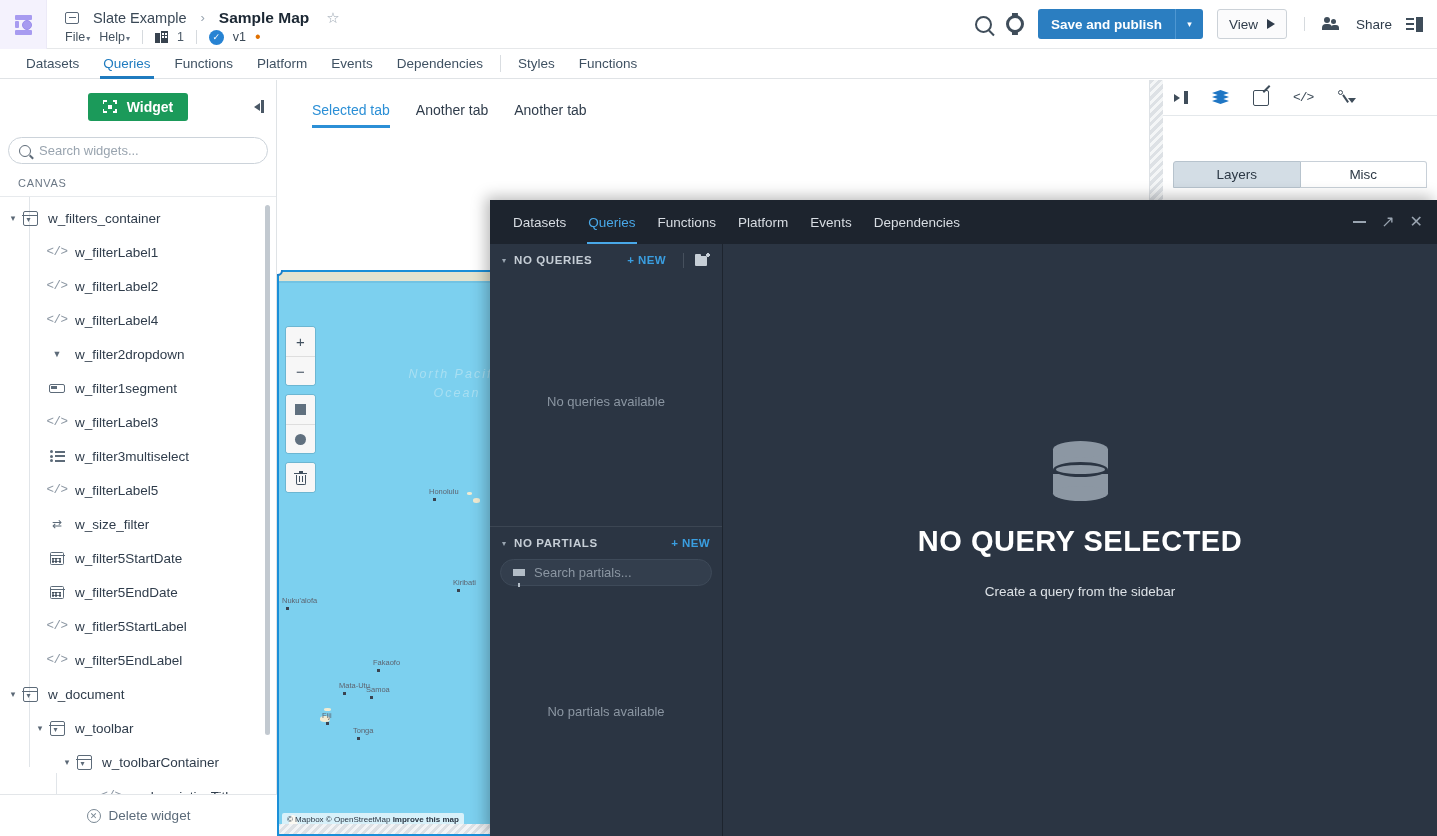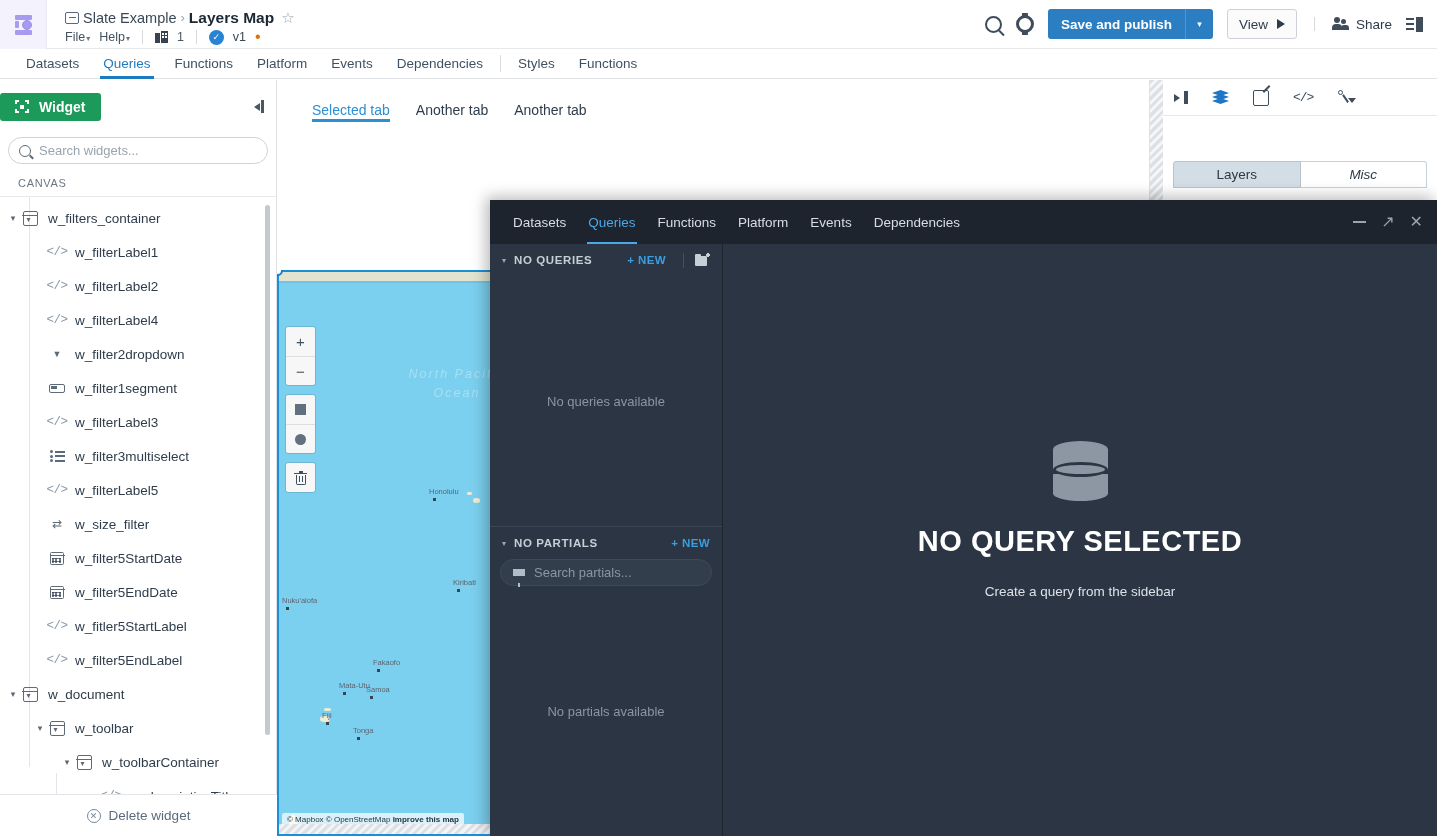--- a/index.html
+++ b/index.html
@@ -24,21 +24,21 @@
   }
   .logo-glyph { width: 24px; height: 24px; position: relative; }
   .logo-glyph i { position: absolute; background: #a79bf0; display: block; }
   .lg-top { left: 4px; top: 2px; width: 17px; height: 5px; border-radius: 1px; }
   .lg-bot { left: 4px; top: 17px; width: 17px; height: 5px; border-radius: 1px; }
   .lg-bar { left: 4px; top: 8.5px; width: 4px; height: 7px; border-radius: 1px; }
   .lg-dot { left: 11px; top: 7px; width: 10px; height: 10px; border-radius: 50%;
             background: #b4a9f2; border: 1.5px solid #9a8cec; }
 
   .title-zone { padding: 5px 0 0 18px; display: flex; flex-direction: column; justify-content: center;}
-  .crumbs { display: flex; align-items: center; gap: 4px; font-size: 14.5px; color: #2f3c4b; }
+  .crumbs { display: flex; align-items: center; gap: 14px; font-size: 14.5px; color: #2f3c4b; }
   .crumb-icon { width: 14px; height: 12px; border: 1.4px solid #5a6878; border-radius: 2px;
                 position: relative; display:inline-block; }
   .crumb-icon::after { content:""; position:absolute; left:2.5px; top:4px; width:7px; height:1.4px; background:#5a6878;}
   .crumb-link { color: #3a4856; }
   .crumb-sep { color: #9aa5b1; font-size: 13px; }
   .crumb-current { font-weight: bold; color: #1b2733; font-size: 15.5px; }
   .star { color: #9aa5b1; font-size: 15px; margin-left: 3px; }
 
   .subrow { display: flex; align-items: center; gap: 9px; margin-top: 3px; font-size: 12.5px; color: #4a5866; }
   .menu-item { color: #44525f; cursor: default; }
@@ -76,21 +76,21 @@
     background: #2b7ec1; color: #fff; border: none; border-left: 1px solid #4e97d2;
     width: 28px; height: 30px; border-radius: 0 3px 3px 0; cursor: pointer; font-size: 9px;
     display: flex; align-items: center; justify-content: center;
   }
   .btn-view {
     background: #fbfbfc; border: 1px solid #ccd2d8; height: 30px; padding: 0 11px;
     border-radius: 3px; font-size: 13.5px; color: #2f3c4b; cursor: pointer;
     display: flex; align-items: center; gap: 9px; font-family: inherit;
   }
   .play-tri { width:0;height:0;border-left:8px solid #2f3c4b;border-top:5px solid transparent;border-bottom:5px solid transparent;}
-  .share-grp { display: flex; align-items: center; gap: 7px; font-size: 13.5px; color: #2f3c4b; cursor:pointer;}
+  .share-grp { display: flex; align-items: center; gap: 17px; font-size: 13.5px; color: #2f3c4b; cursor:pointer;}
   .people-ic { width:17px;height:14px;position:relative;}
   .people-ic i{position:absolute;background:#3f4d5a;}
   .pi-h1{left:2px;top:0;width:6px;height:6px;border-radius:50%;}
   .pi-h2{left:9px;top:2px;width:5px;height:5px;border-radius:50%;}
   .pi-b1{left:0;top:7px;width:10px;height:6px;border-radius:4px 4px 0 0;}
   .pi-b2{left:9px;top:8px;width:8px;height:5px;border-radius:3px 3px 0 0;}
   .panel-ic { width:17px;height:15px;position:relative;cursor:pointer;}
   .panel-ic i{position:absolute;background:#3f4d5a;}
   .pn-l1{left:0;top:1px;width:8px;height:2px;}
   .pn-l2{left:0;top:6px;width:8px;height:2px;}
@@ -108,21 +108,21 @@
   .navtab.active { color: #1f7bbf; }
   .navtab.active::after { content:""; position: absolute; left: 9px; right: 9px; bottom: 0;
                           height: 2.5px; background: #1f7bbf; }
   .nav-sep { width: 1px; height: 17px; background: #d9dde1; margin: 0 5px; }
 
   
   .sidebar {
     position: absolute; top: 80px; left: 0; width: 277px; height: 756px;
     background: #fff; border-right: 1px solid #dfe3e6;
   }
-  .widget-row { height: 53px; display: flex; align-items: center; justify-content: flex-start;
+  .widget-row { height: 53px; display: flex; align-items: center; justify-content: center;
                 position: relative; }
   .widget-btn {
     background: #1b9a5a; color: #fff; border: none; border-radius: 3px;
     height: 28px; padding: 0 15px; font-size: 14px; font-weight: bold;
     display: flex; align-items: center; gap: 10px; cursor: pointer; font-family: inherit;
   }
   .wdg-glyph { width: 14px; height: 13px; position: relative; }
   .wdg-glyph i { position: absolute; background: #fff; }
   .wg-a{left:0;top:0;width:4px;height:1.7px;} .wg-b{left:10px;top:0;width:4px;height:1.7px;}
   .wg-c{left:0;top:11.3px;width:4px;height:1.7px;} .wg-d{left:10px;top:11.3px;width:4px;height:1.7px;}
@@ -198,21 +198,21 @@
   
   .canvas {
     position: absolute; top: 80px; left: 277px; width: 872px; height: 756px;
     background: #fff; overflow: hidden;
   }
   .page-head { padding: 24px 0 0 35px; }
   .app-name { font-size: 12.5px; letter-spacing: 1.1px; color: #7b8794; }
   .page-title { font-size: 25px; color: #2c3845; margin-top: 6px; letter-spacing: .3px; }
   .tabs-row { margin-top: 22px; padding-left: 35px; display: flex; gap: 26px;
               font-size: 14px; border-bottom: 0; }
-  .ptab { color: #2f3c4b; padding-bottom: 1px; cursor: pointer; }
+  .ptab { color: #2f3c4b; padding-bottom: 7px; cursor: pointer; }
   .ptab.active { color: #2b8fd6; border-bottom: 3px solid #2b8fd6; }
 
   .map-area { position: absolute; left: 0; top: 190px; width: 872px; height: 566px;
               background: #7cd0ef; overflow: hidden; }
   .map-strip { position: absolute; left: 0; top: 0; width: 872px; height: 13px;
                background: #72c3e3; }
   .map-strip .land { position: absolute; top: 2px; height: 9px; background: #efe8cd; opacity: .9;}
   .map-strip .lbl { position: absolute; top: 2px; font-size: 5px; color: #6c6654; letter-spacing:.2px;}
   .sel-handle { position: absolute; left: 606px; top: -6px; width: 14px; height: 14px;
                 border: 2.5px solid #1a7fc9; border-radius: 50%; background: #fff; z-index: 6;}
@@ -288,21 +288,21 @@
   .rp-actions { margin-left: auto; display: flex; align-items: center; gap: 20px; }
   .ic-spark { font-size: 15px; color: #4a5866; }
   .ic-dots { font-size: 17px; color: #4a5866; letter-spacing: 1px; }
 
   .rp-tabs { position: absolute; left: 13px; top: 76px; right: 0; height: 32px;
              display: flex; padding: 5px 10px 0 10px; }
   .rtab { flex: 1; text-align: center; font-size: 13.5px; color: #2c3845;
           border: 1px solid #c8d0d8; padding: 5px 0 6px 0; cursor: pointer; background: #fff; }
   .rtab.active { background: #d3dde5; border-color: #b7c3cd; }
   .rtab:first-child { border-radius: 3px 0 0 0; }
-  .rtab:last-child { border-left: none; border-radius: 0 3px 0 0; font-style: italic; }
+  .rtab:last-child { border-left: none; border-radius: 0 3px 0 0; }
   .rp-chip { position: absolute; right: 8px; top: 245px; width: 14px; height: 19px;
              border: 1.6px solid #97a3ae; border-radius: 2px; }
 
   
   .modal { position: absolute; left: 490px; top: 200px; width: 947px; height: 636px;
            background: #2b3543; box-shadow: -4px -3px 14px rgba(0,0,0,.28); z-index: 30;
            display: flex; flex-direction: column; }
   .m-head { height: 44px; background: #1d242e; display: flex; align-items: center;
             padding-left: 12px; position: relative; }
   .m-tab { font-size: 13.5px; color: #d8dde3; padding: 0 11px; height: 44px;
@@ -368,21 +368,21 @@
           <i class="lg-bar"></i>
           <i class="lg-dot"></i>
           <i class="lg-bot"></i>
       </div>
     </div>
     <div class="title-zone">
       <div class="crumbs">
         <span class="crumb-icon"></span>
         <span class="crumb-link">Slate Example</span>
         <span class="crumb-sep">›</span>
-        <span class="crumb-current">Layers Map</span>
+        <span class="crumb-current">Sample Map</span>
         <span class="star">☆</span>
       </div>
       <div class="subrow">
         <span class="menu-item"><span>File</span><span class="caret">▾</span></span>
         <span class="menu-item"><span>Help</span><span class="caret">▾</span></span>
         <span class="vdiv"></span>
         <span class="org-icon">
             <i class="oi1"></i>
             <i class="oi2"></i>
             <i class="oi3"></i>

